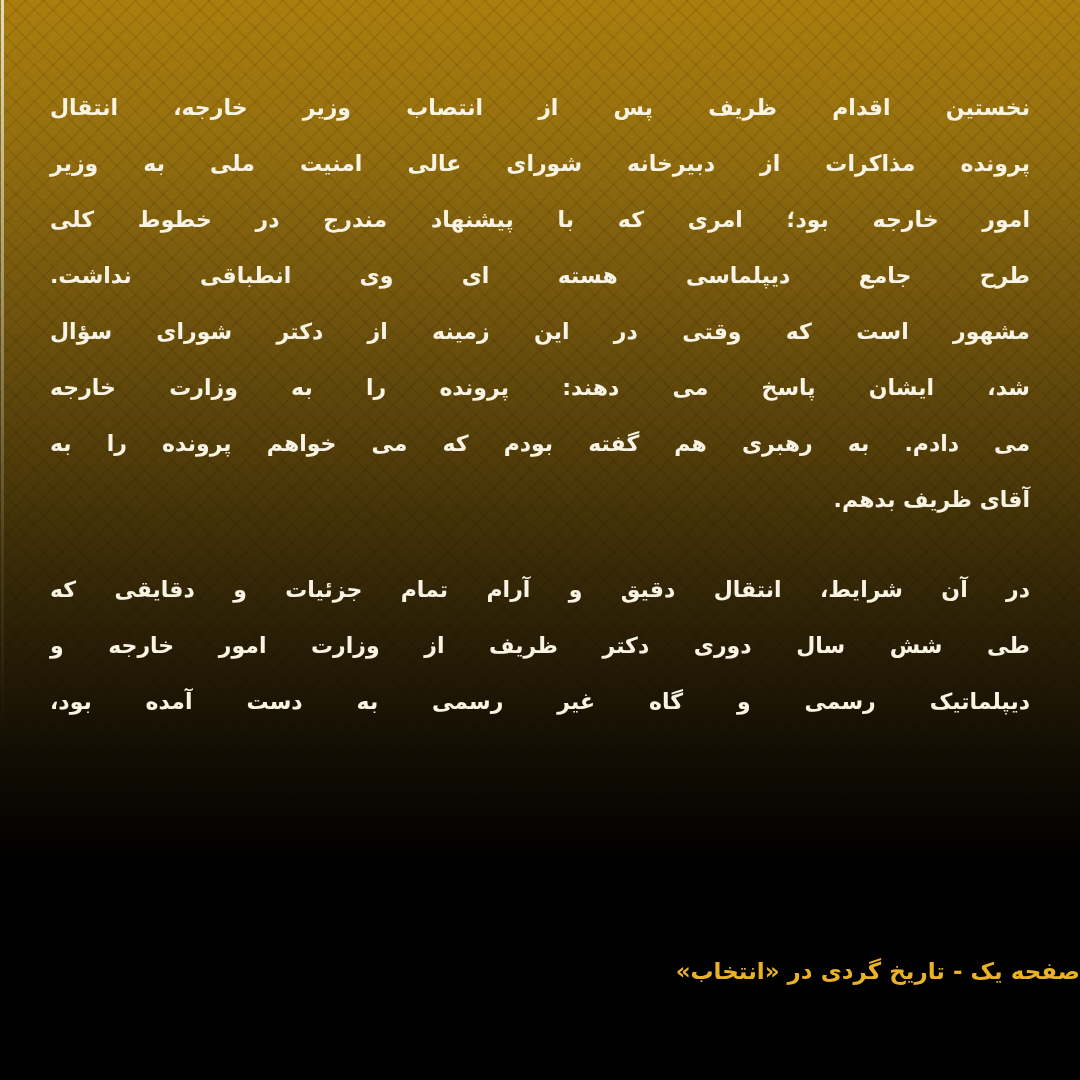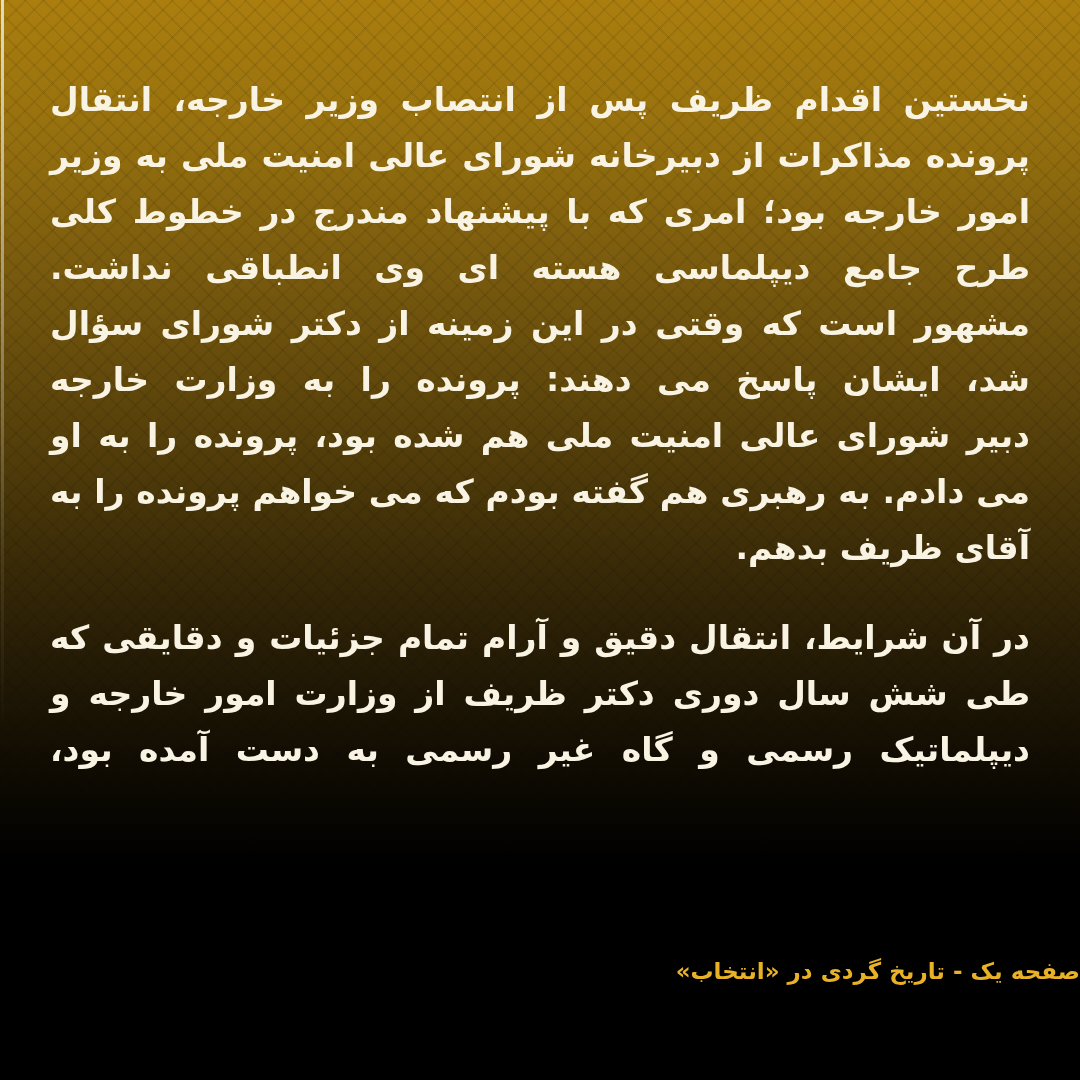--- a/index.html
+++ b/index.html
@@ -29,24 +29,24 @@
   
   .edge-line {
     position: absolute; left: 1px; top: 0; width: 3px; height: 730px;
     background: linear-gradient(180deg,
       rgba(228,225,204,0.95) 0%,
       rgba(190,188,168,0.55) 45%,
       rgba(130,128,110,0.22) 75%,
       rgba(130,128,110,0) 100%);
   }
   .article {
-    position: absolute; top: 72px; right: 50px; left: 50px;
+    position: absolute; top: 80px; right: 50px; left: 50px;
     direction: rtl; unicode-bidi: embed;
     color: var(--ink, #f8f3e3);
-    font-weight: 700; font-size: 33px; line-height: 56px;
+    font-weight: 700; font-size: 22px; line-height: 56px;
     font-family: "DejaVu Sans", sans-serif;
   }
   .line { text-align: justify; text-align-last: justify; }
   .line.endline { text-align: center; text-align-last: right; }
   .para2 { margin-top: 34px; }
   .caption {
     position: absolute; left: 0; right: 0; top: 952px;
     direction: rtl; text-align: right;
     color: var(--accent, #e9b226);
     font-weight: 700; font-size: 23px; line-height: 38px;
@@ -61,21 +61,20 @@
   <div class="edge-line"></div>
 
   <main class="article">
     <section class="para">
       <div class="line">نخستین اقدام ظریف پس از انتصاب وزیر خارجه، انتقال</div>
       <div class="line">پرونده مذاکرات از دبیرخانه شورای عالی امنیت ملی به وزیر</div>
       <div class="line">امور خارجه بود؛ امری که با پیشنهاد مندرج در خطوط کلی</div>
       <div class="line">طرح جامع دیپلماسی هسته ای وی انطباقی نداشت.</div>
       <div class="line">مشهور است که وقتی در این زمینه از دکتر شورای سؤال</div>
       <div class="line">شد، ایشان پاسخ می دهند: پرونده را به وزارت خارجه</div>
-      <div class="line">دبیر شورای عالی امنیت ملی هم شده بود، پرونده را به او</div>
       <div class="line">می دادم. به رهبری هم گفته بودم که می خواهم پرونده را به</div>
       <div class="line endline">آقای ظریف بدهم.</div>
     </section>
 
     <section class="para para2">
       <div class="line">در آن شرایط، انتقال دقیق و آرام تمام جزئیات و دقایقی که</div>
       <div class="line">طی شش سال دوری دکتر ظریف از وزارت امور خارجه و</div>
       <div class="line">دیپلماتیک رسمی و گاه غیر رسمی به دست آمده بود،</div>
     </section>
   </main>

